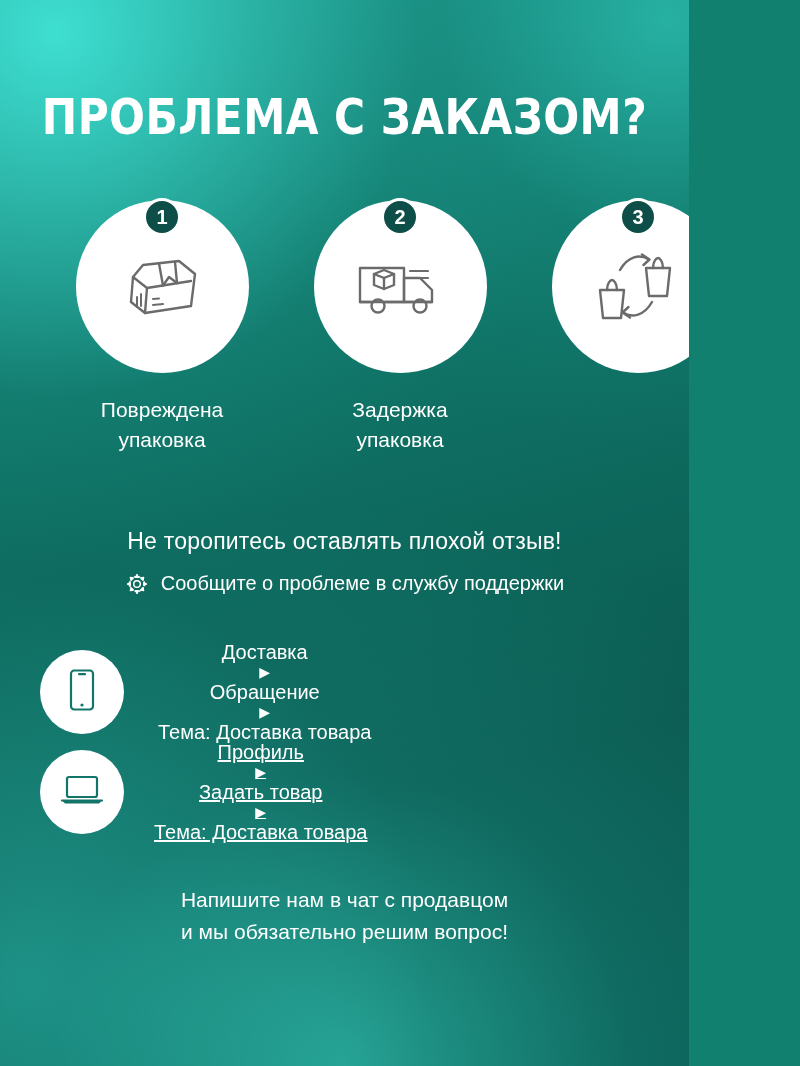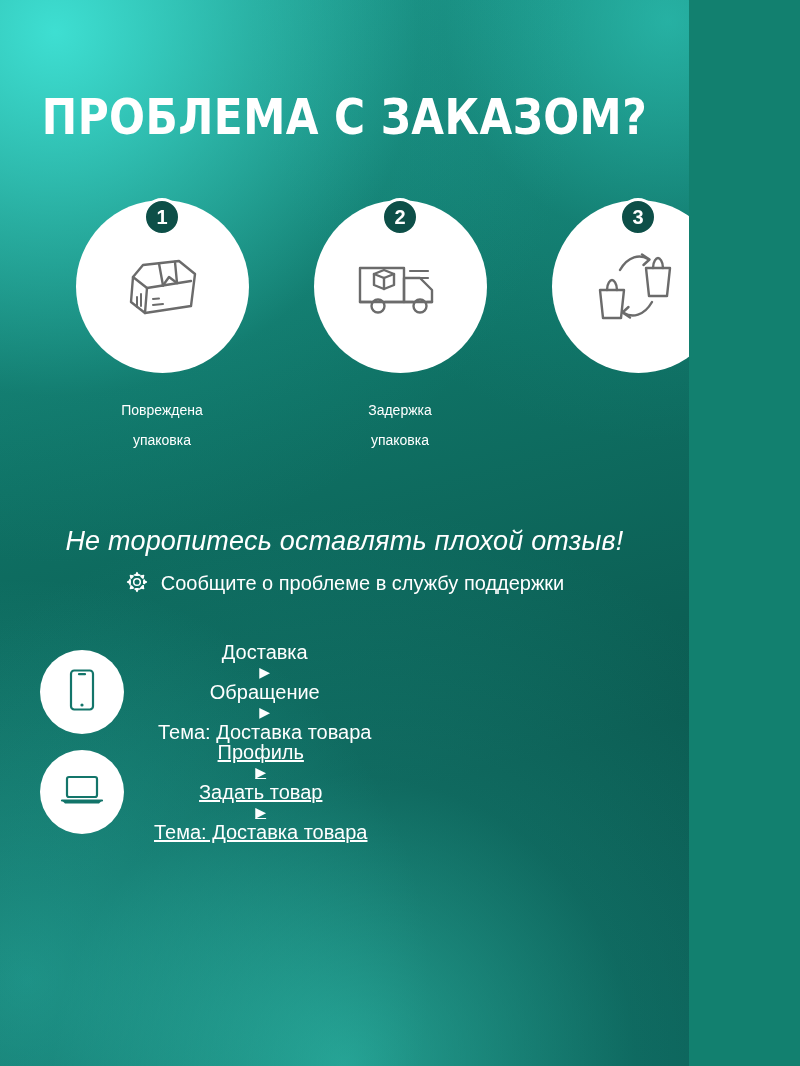--- a/index.html
+++ b/index.html
@@ -91,45 +91,44 @@
     z-index: 3;
     border: 3px solid #ffffff;
     box-sizing: border-box;
   }
   .step-icon svg {
     display: block;
   }
   .step-label {
     margin-top: 22px;
     text-align: center;
-    font-size: 14px;
+    font-size: 21px;
     line-height: 30px;
     color: #ffffff;
     white-space: pre-line;
   }
 
   
   .mid {
     position: absolute;
     top: 524px;
     left: 0;
     width: 100%;
     text-align: center;
   }
   .mid-head {
-    font-size: 27px;
+    font-size: 23px;
     line-height: 34px;
     font-weight: normal;
     letter-spacing: 0.2px;
-    font-style: italic;
   }
   .mid-sub-row {
     margin-top: 12px;
     display: flex;
-    align-items: flex-start;
+    align-items: flex-end;
     justify-content: center;
     gap: 12px;
   }
   .mid-sub {
     font-size: 20px;
     line-height: 26px;
   }
   .gear-icon svg { display: block; }
 
   
@@ -316,14 +315,16 @@
         <span>Профиль</span>
         <span class="sep">▶</span>
         <span>Задать товар</span>
         <span class="sep">▶</span>
         <span>Тема: Доставка товара</span>
       </div>
     </div>
 
   </div>
 
+  <div class="footer">Напишите нам в чат с продавцом
+и мы обязательно решим вопрос!</div>
 
 </div>
 
 </body></html>

